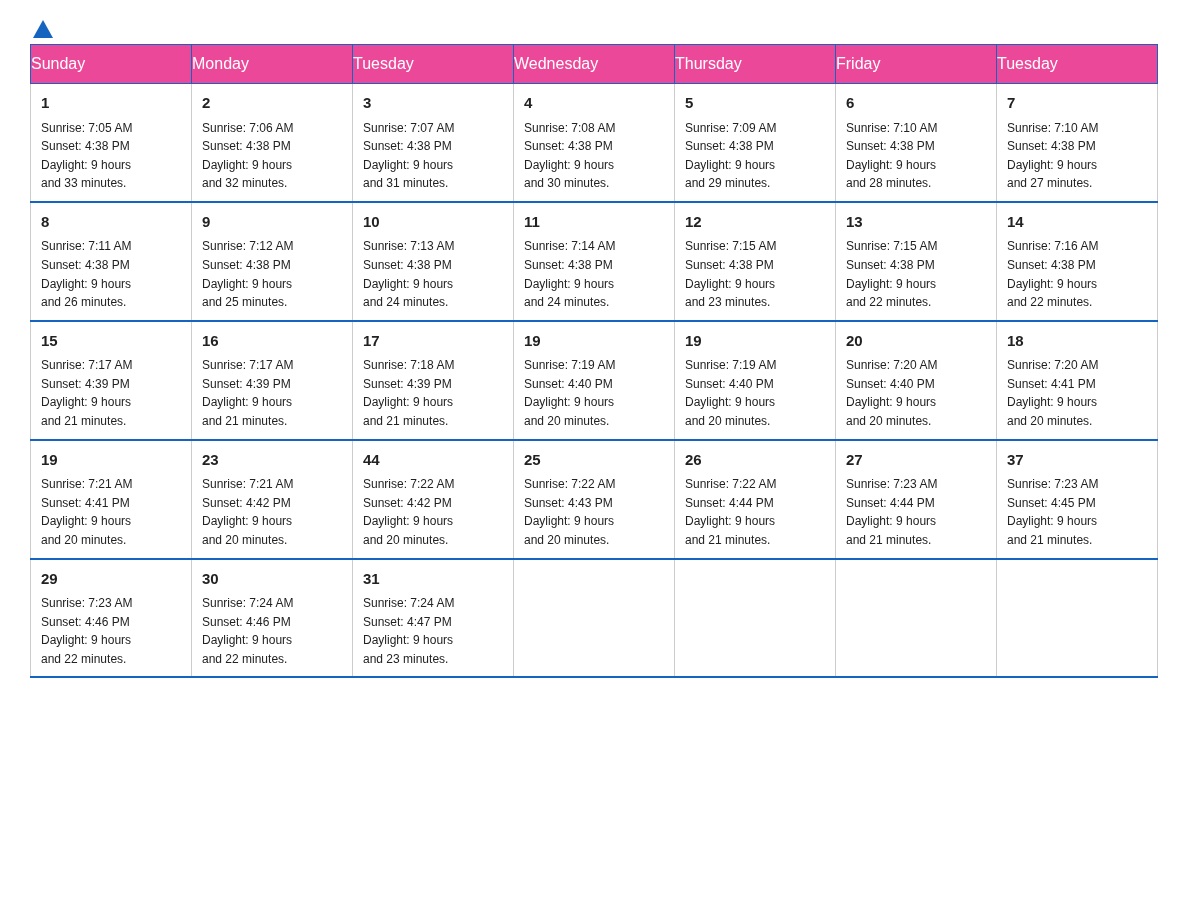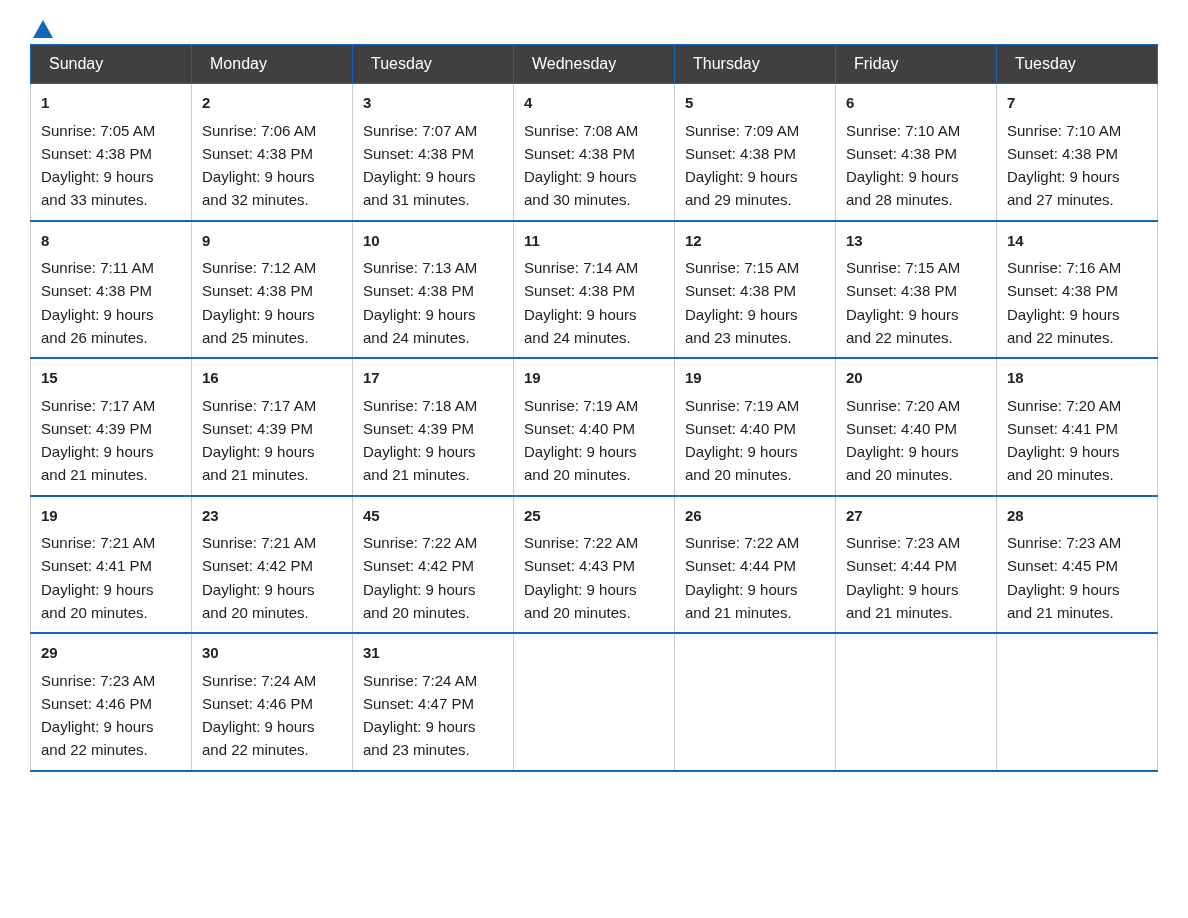--- a/index.html
+++ b/index.html
@@ -48,25 +48,25 @@
       font-size: 22px;
       color: #444;
       margin-top: 4px;
     }
     table {
       width: 100%;
       border-collapse: collapse;
       margin-top: 10px;
     }
     thead tr th {
-      background-color: #404040;
+      background-color: #ec4899;
       color: #fff;
       font-size: 16px;
       font-weight: normal;
-      padding: 10px 18px;
+      padding: 10px 0;
       text-align: left;
       border: 1px solid #1565c0;
     }
     tbody tr td {
       vertical-align: top;
       border: 1px solid #ccc;
       padding: 8px 10px;
       font-size: 13px;
       color: #222;
       line-height: 1.5;
@@ -76,21 +76,21 @@
     tbody tr {
       border-bottom: 2px solid #1565c0;
     }
     .day-number {
       font-size: 15px;
       font-weight: bold;
       display: block;
       margin-bottom: 4px;
     }
     .day-info {
-      font-size: 15px;
+      font-size: 12px;
       color: #222;
       line-height: 1.55;
     }
     .empty-cell {
       background: #fff;
     }
   </style>
 </head>
 <body>
 
@@ -218,37 +218,37 @@
       <tr>
         <td>
           <span class="day-number">19</span>
           <div class="day-info">Sunrise: 7:21 AM<br>Sunset: 4:41 PM<br>Daylight: 9 hours<br>and 20 minutes.</div>
         </td>
         <td>
           <span class="day-number">23</span>
           <div class="day-info">Sunrise: 7:21 AM<br>Sunset: 4:42 PM<br>Daylight: 9 hours<br>and 20 minutes.</div>
         </td>
         <td>
-          <span class="day-number">45</span>
+          <span class="day-number">44</span>
           <div class="day-info">Sunrise: 7:22 AM<br>Sunset: 4:42 PM<br>Daylight: 9 hours<br>and 20 minutes.</div>
         </td>
         <td>
           <span class="day-number">25</span>
           <div class="day-info">Sunrise: 7:22 AM<br>Sunset: 4:43 PM<br>Daylight: 9 hours<br>and 20 minutes.</div>
         </td>
         <td>
           <span class="day-number">26</span>
           <div class="day-info">Sunrise: 7:22 AM<br>Sunset: 4:44 PM<br>Daylight: 9 hours<br>and 21 minutes.</div>
         </td>
         <td>
           <span class="day-number">27</span>
           <div class="day-info">Sunrise: 7:23 AM<br>Sunset: 4:44 PM<br>Daylight: 9 hours<br>and 21 minutes.</div>
         </td>
         <td>
-          <span class="day-number">28</span>
+          <span class="day-number">37</span>
           <div class="day-info">Sunrise: 7:23 AM<br>Sunset: 4:45 PM<br>Daylight: 9 hours<br>and 21 minutes.</div>
         </td>
       </tr>
       <tr>
         <td>
           <span class="day-number">29</span>
           <div class="day-info">Sunrise: 7:23 AM<br>Sunset: 4:46 PM<br>Daylight: 9 hours<br>and 22 minutes.</div>
         </td>
         <td>
           <span class="day-number">30</span>

